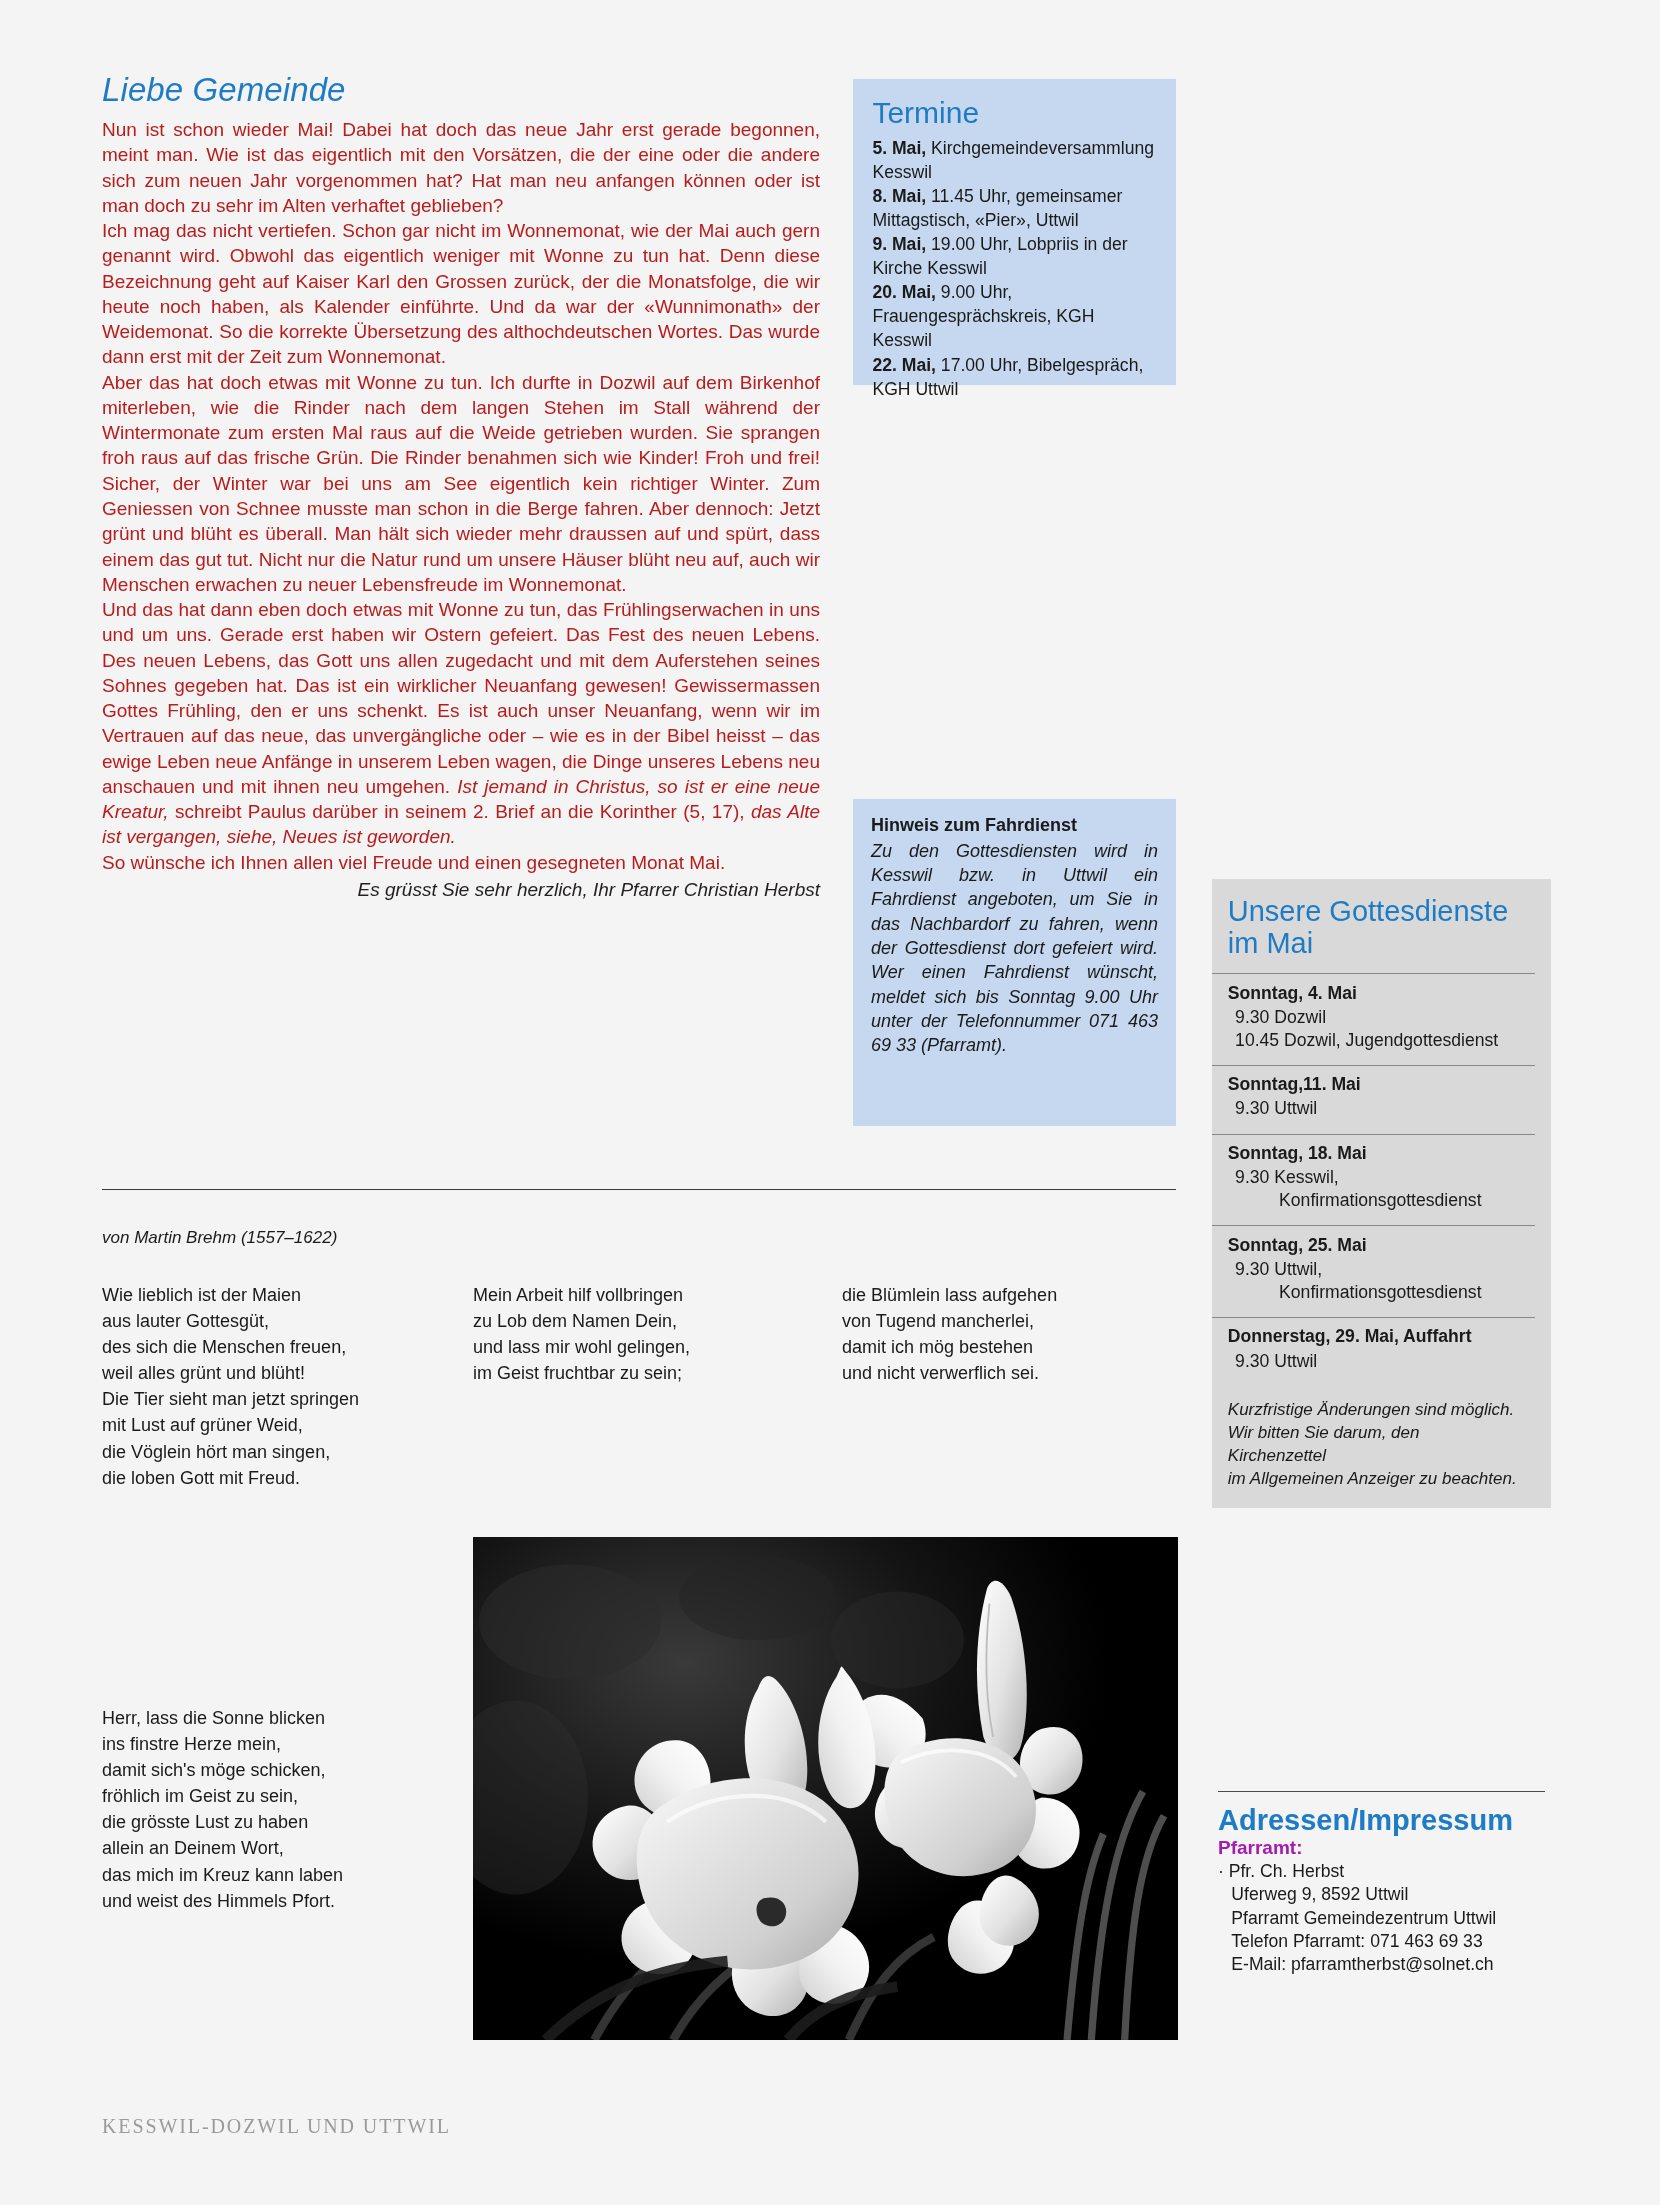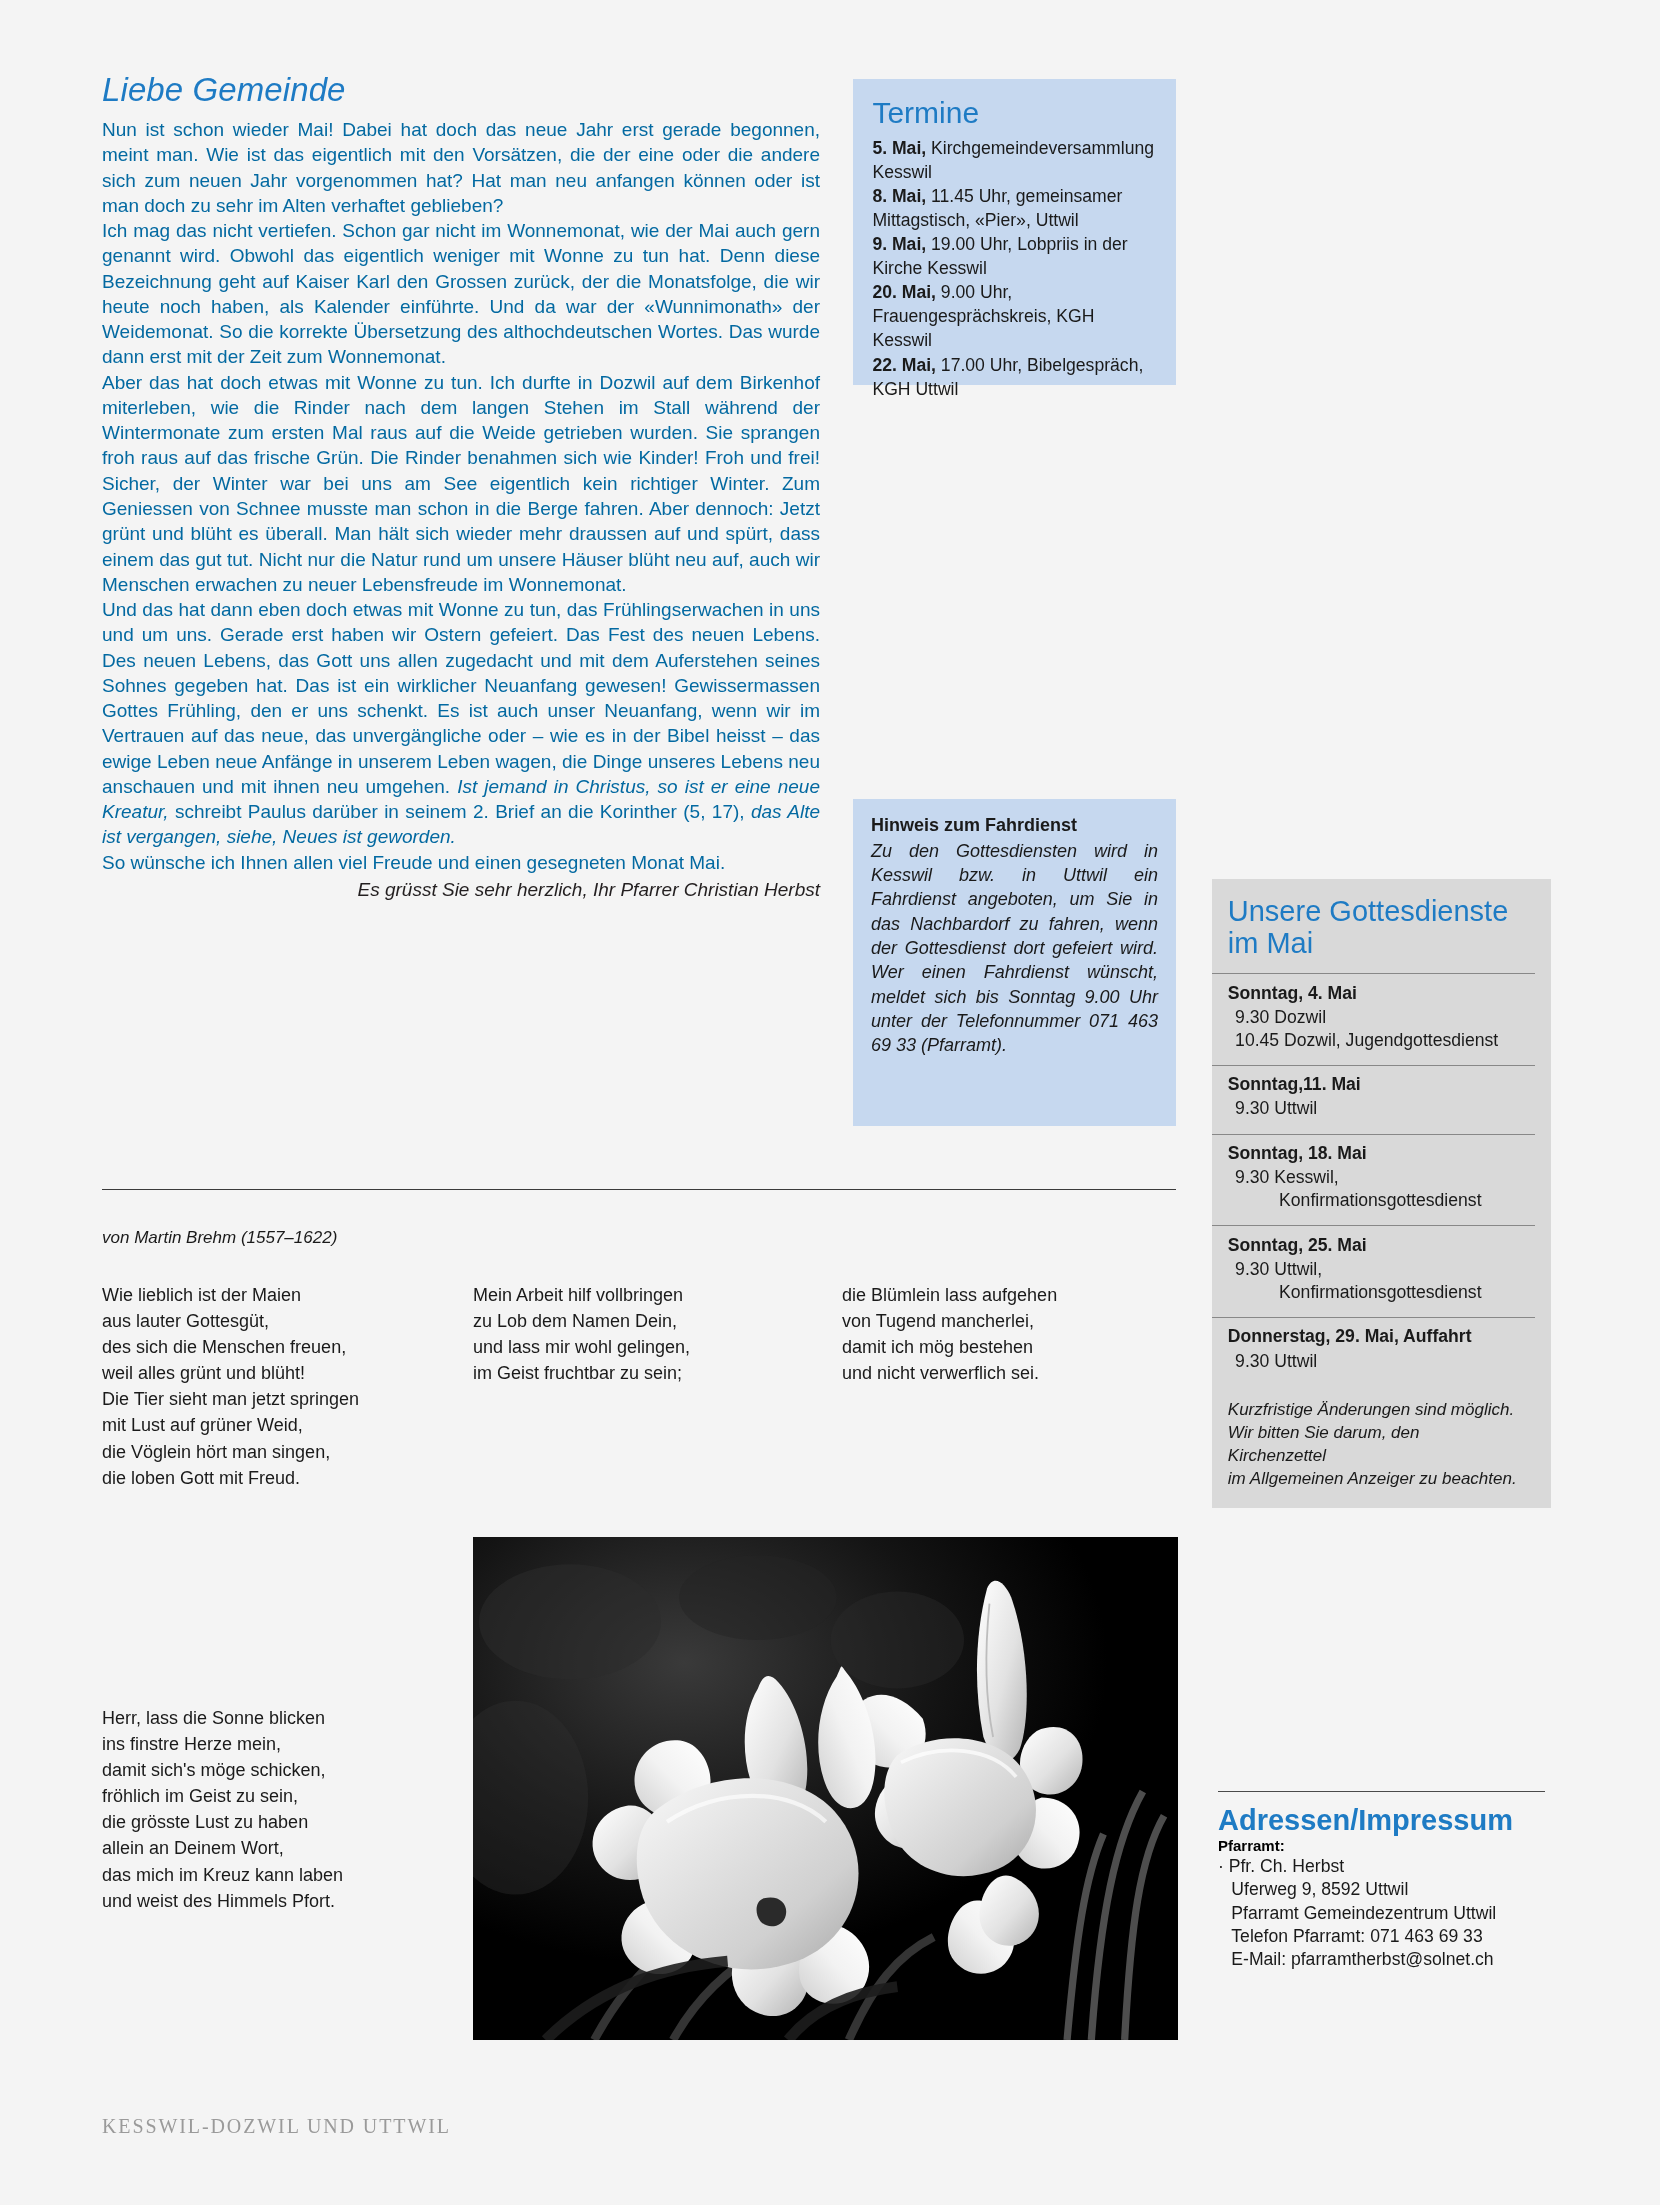--- a/index.html
+++ b/index.html
@@ -29,21 +29,21 @@
     font-style: italic;
     font-weight: 400;
     letter-spacing: 0.1px;
     line-height: 1.0;
     margin: 0 0 11px 0;
   }
   .article-body p {
     margin: 0;
     font-size: 19px;
     line-height: 1.33;
-    color: #0369a1;
+    color: #b91c1c;
     text-align: justify;
     -webkit-hyphens: auto;
     hyphens: auto;
   }
   .article-body p.nojust { text-align: left; }
   .article-body em { font-style: italic; }
   .signature {
     margin-top: 2.4px;
     font-size: 19px;
     line-height: 1.33;
@@ -159,23 +159,23 @@
     height: 0;
   }
   .imp-title {
     color: #1e7bc4;
     font-size: 29px;
     font-weight: 700;
     line-height: 1.05;
     margin: 0 0 1.2px 0;
   }
   .imp-sub {
-    font-size: 15px;
+    font-size: 19px;
     font-weight: 700;
-    color: #000000;
+    color: #a21caf;
     margin: 0 0 1.2px 0;
   }
   .imp-line {
     font-size: 17.6px;
     color: #1a1a1a;
     line-height: 1.32;
     margin: 0;
   }
   .imp-line.bullet { text-indent: -13.3px; padding-left: 13.3px; }
   .imp-line.indent { padding-left: 13.3px; }

